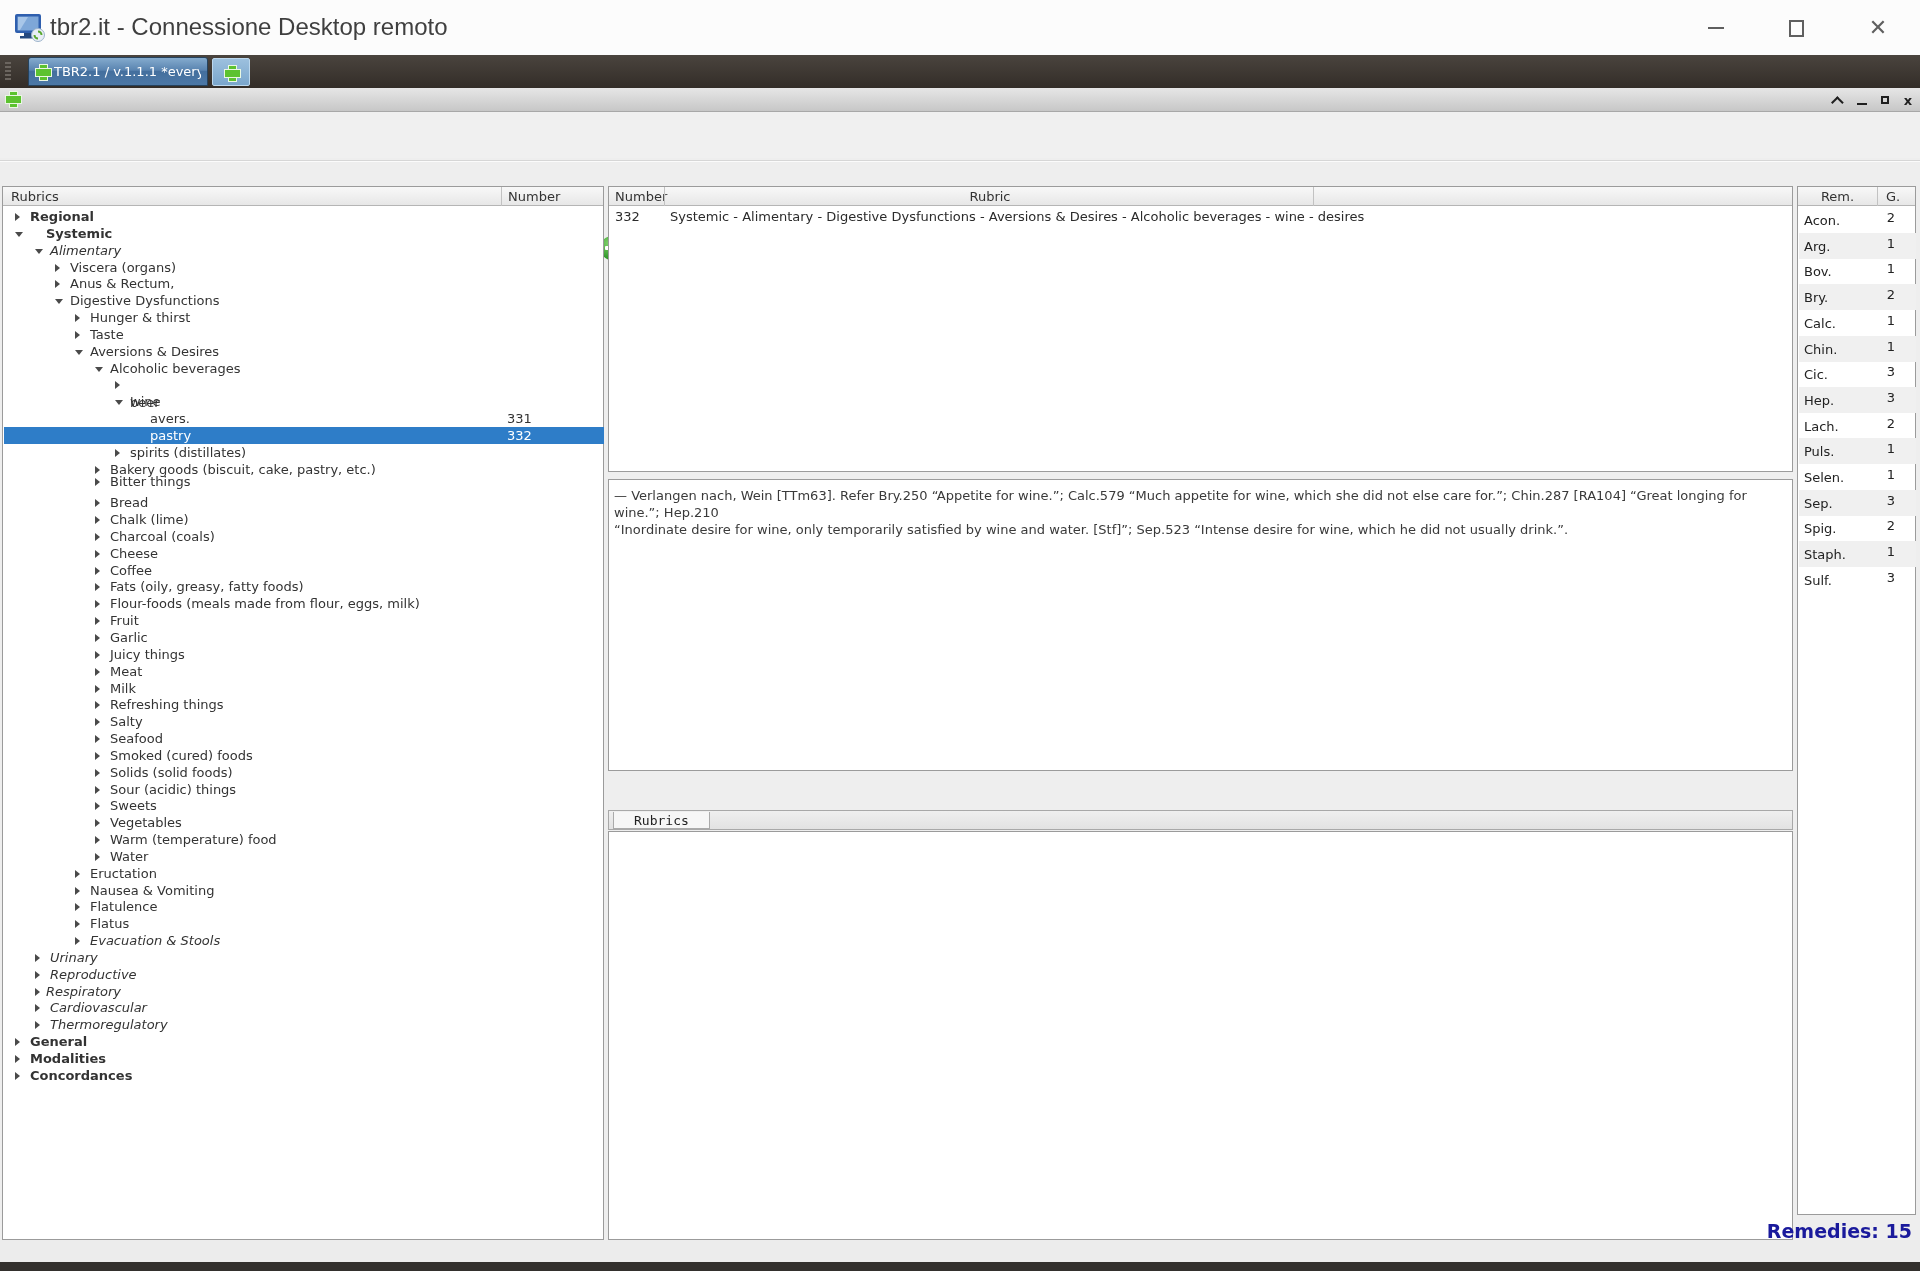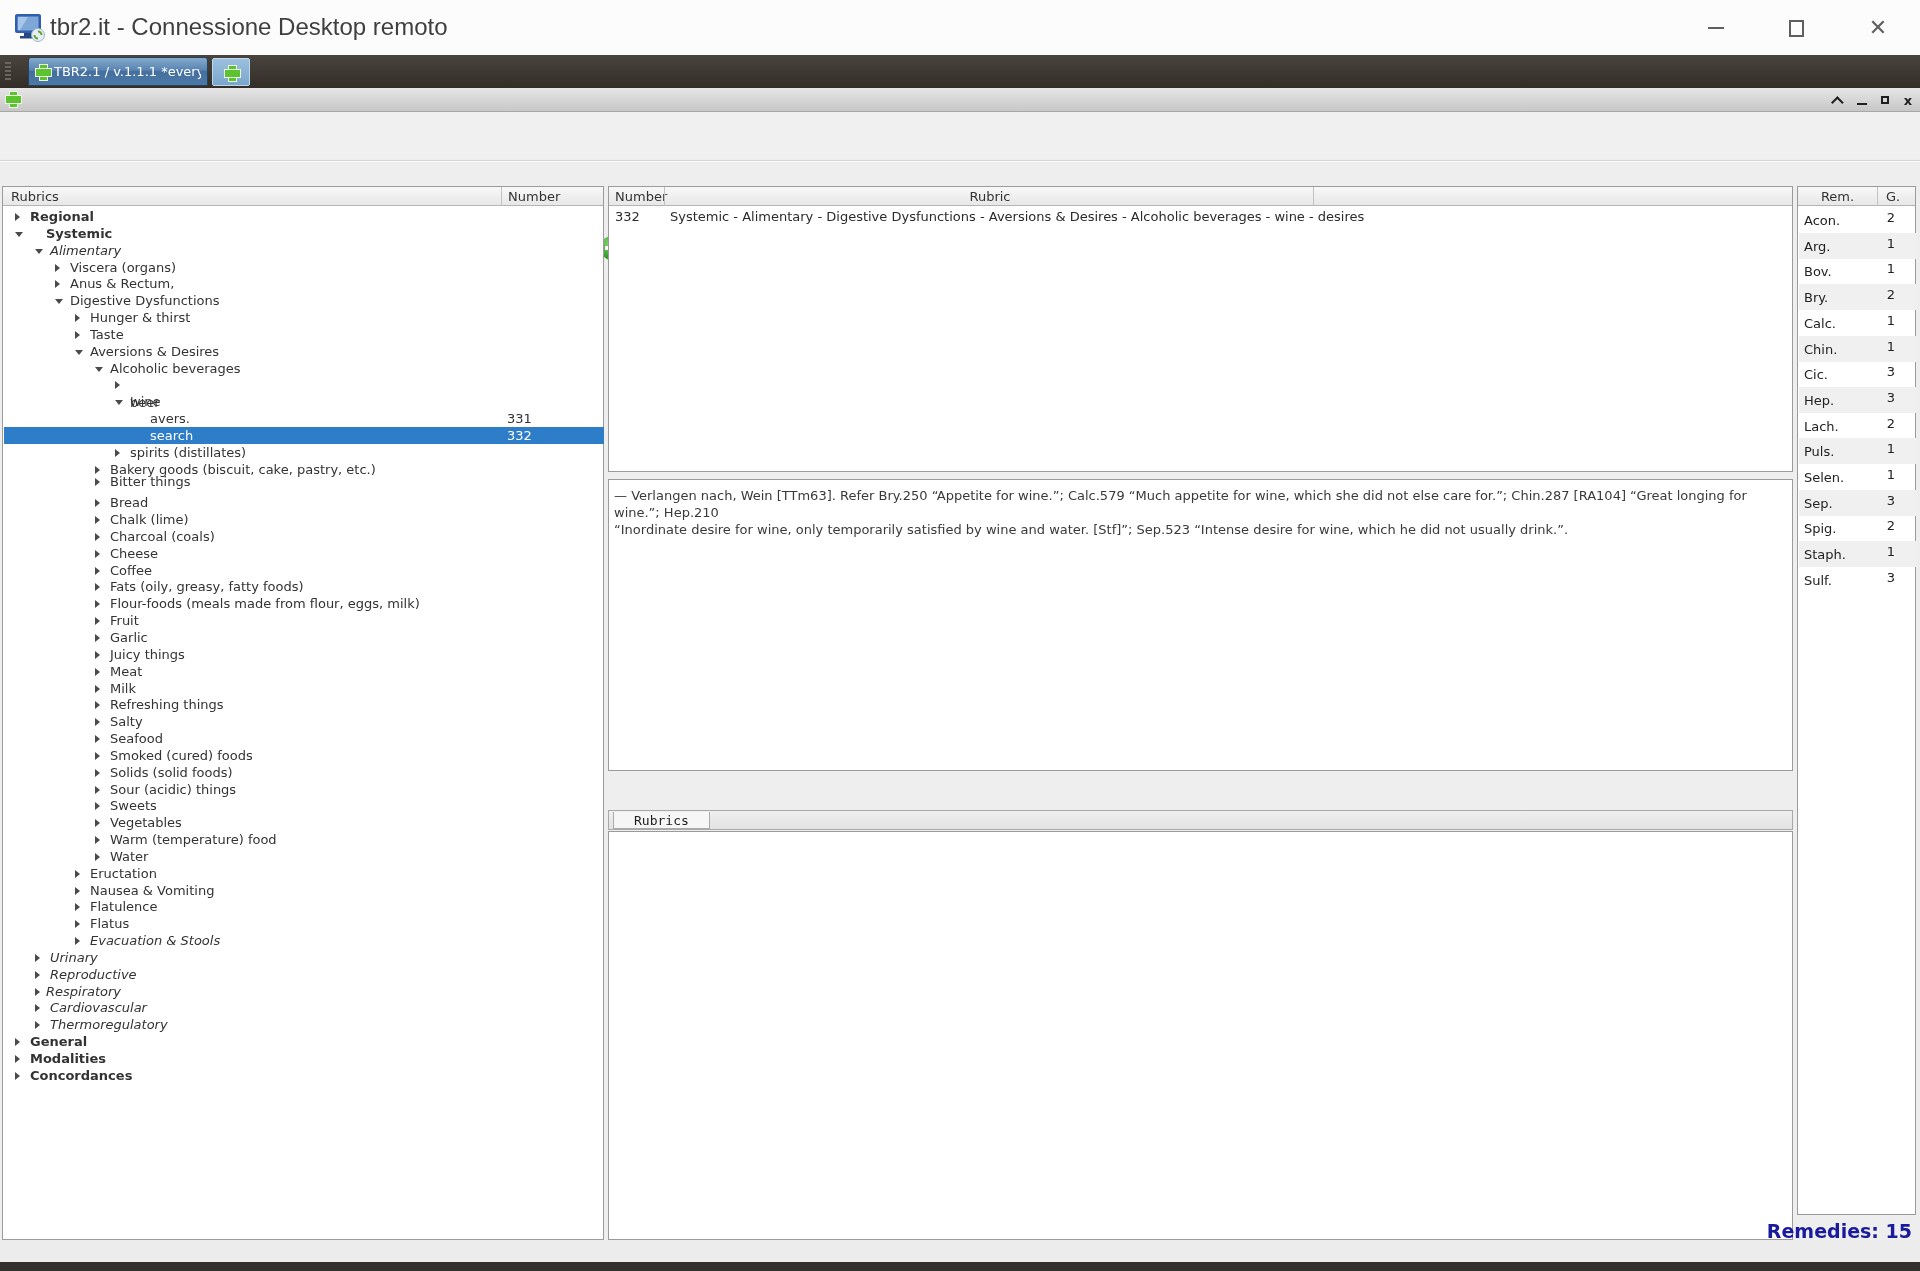--- a/index.html
+++ b/index.html
@@ -369,21 +369,21 @@
         </div>
         <div class="tree-row" style="top: 206.24px;">
           <span class="tri e" style="left: 111px;"></span>
           <span class="lbl" style="left: 126px;">wine</span>
         </div>
         <div class="tree-row" style="top: 223.08px;">
           <span class="lbl" style="left: 146px;">avers.</span>
           <span class="num">331</span>
         </div>
         <div class="tree-row selected" style="top: 239.92px;">
-          <span class="lbl" style="left: 146px;">search</span>
+          <span class="lbl" style="left: 146px;">pastry</span>
           <span class="num">332</span>
         </div>
         <div class="tree-row" style="top: 256.76px;">
           <span class="tri c" style="left: 111px;"></span>
           <span class="lbl" style="left: 126px;">spirits (distillates)</span>
         </div>
         <div class="tree-row" style="top: 273.6px;">
           <span class="tri c" style="left: 91px;"></span>
           <span class="lbl" style="left: 106px;">Bakery goods (biscuit, cake, pastry, etc.)</span>
         </div>

